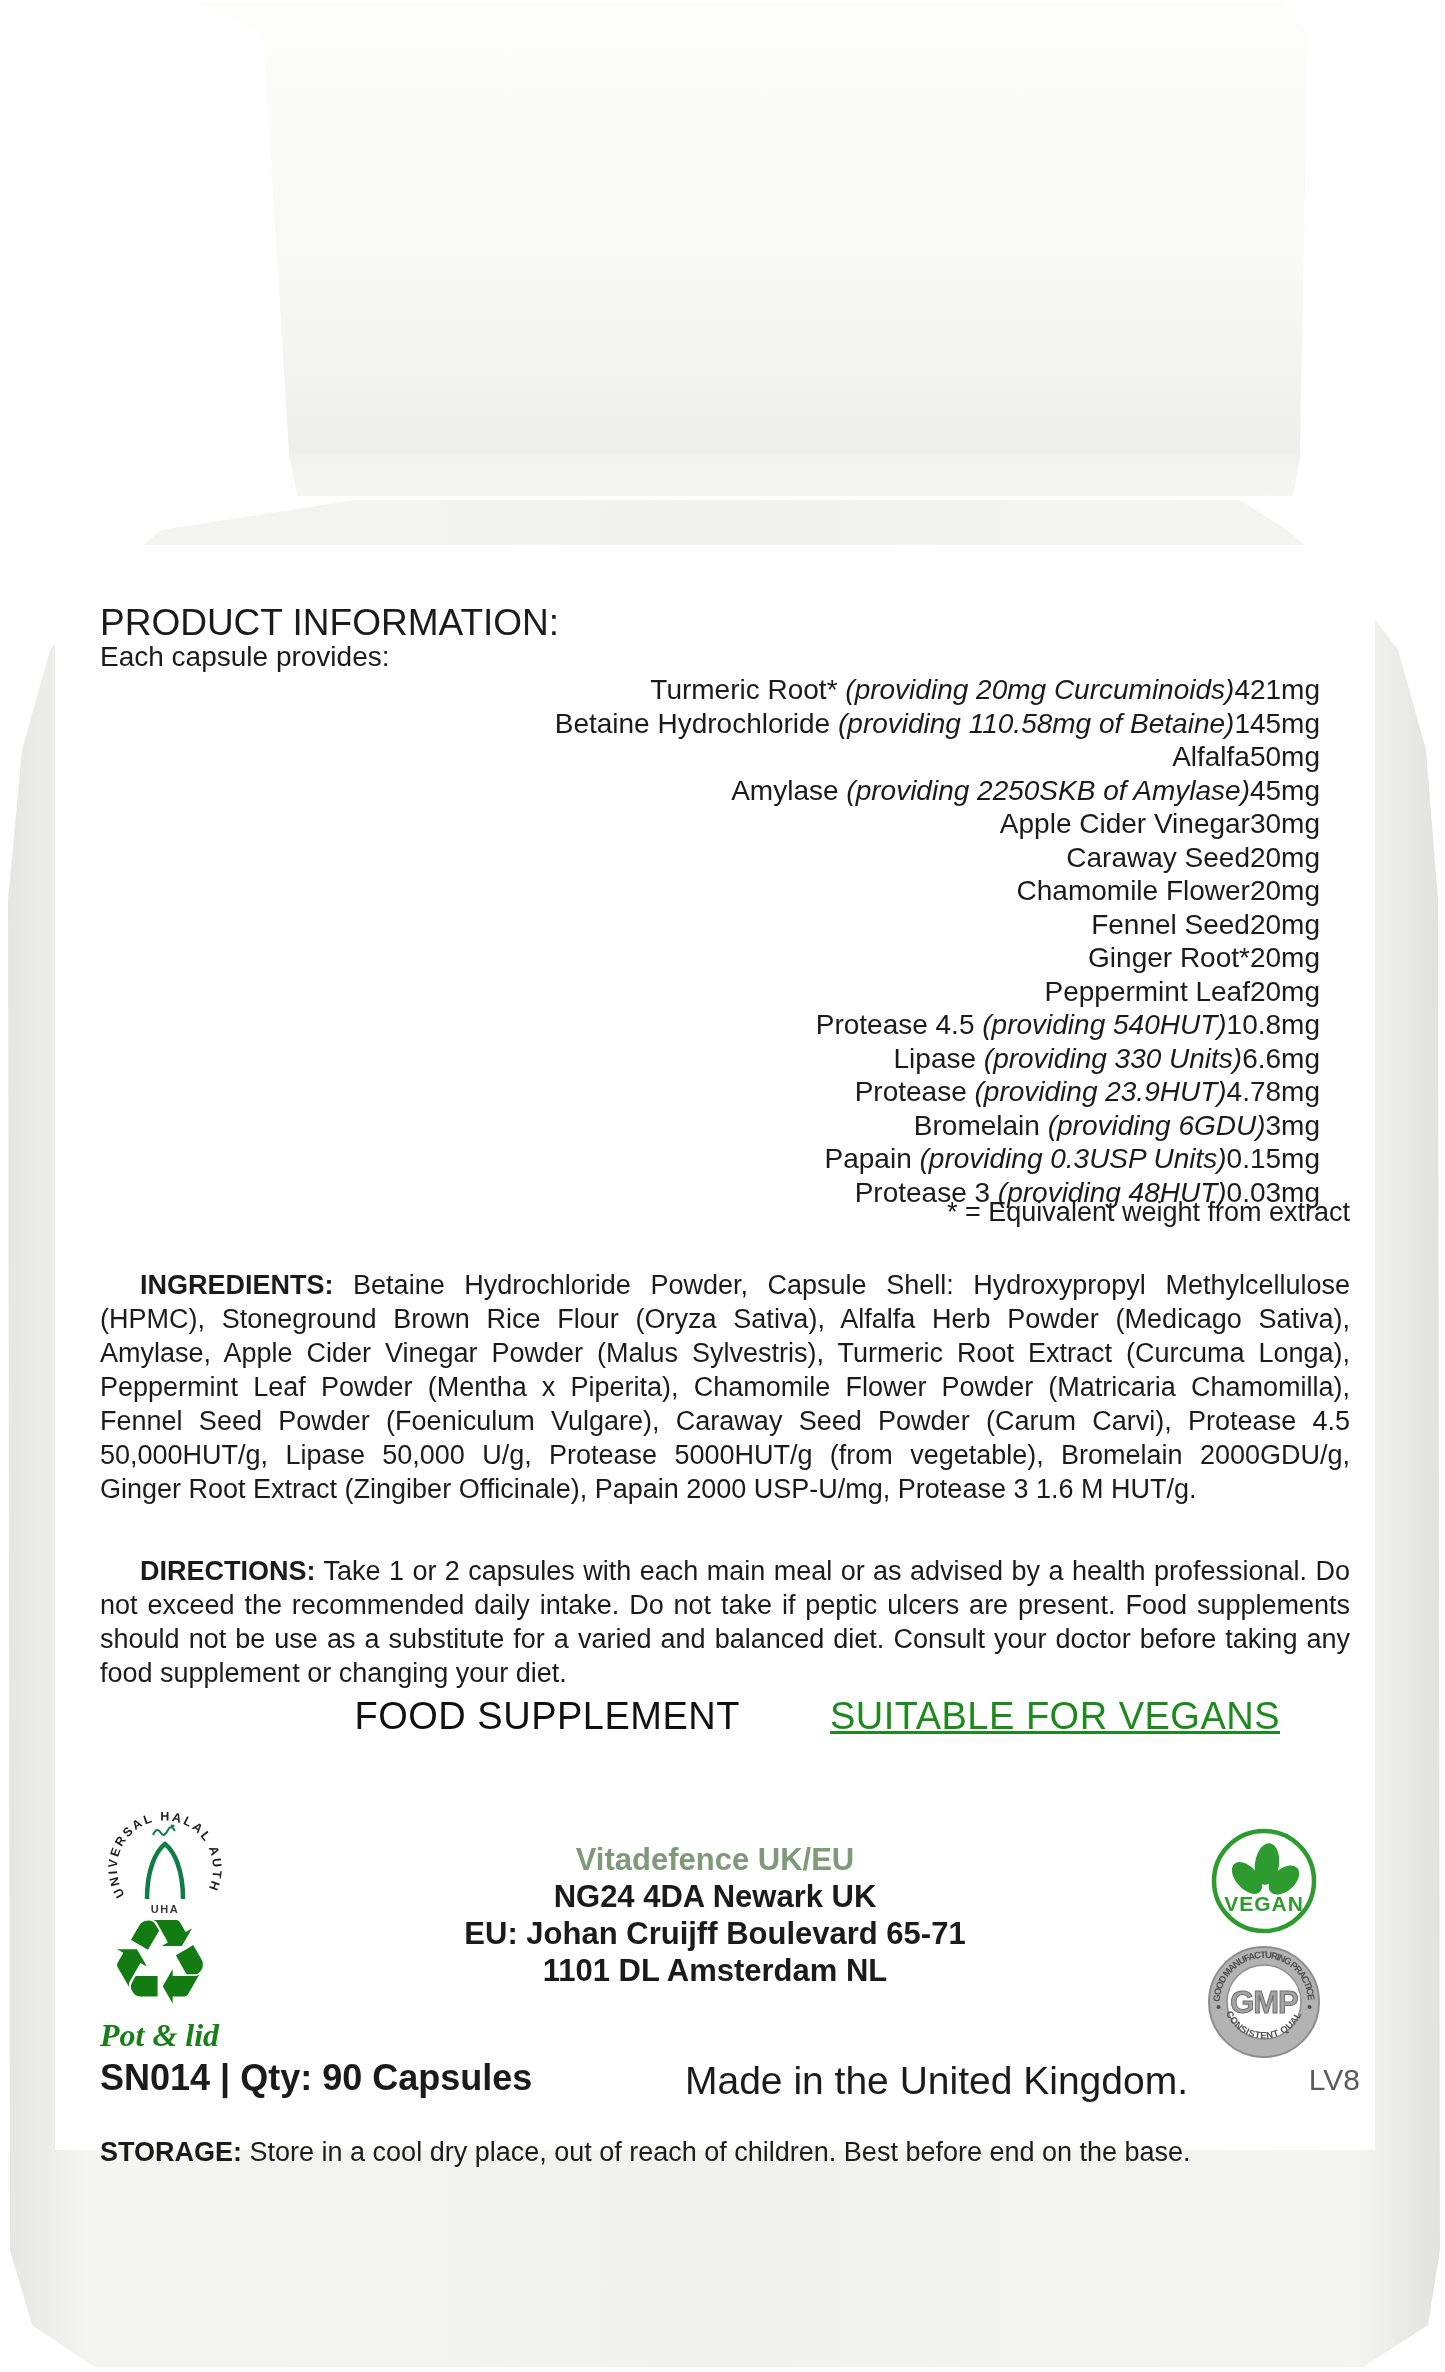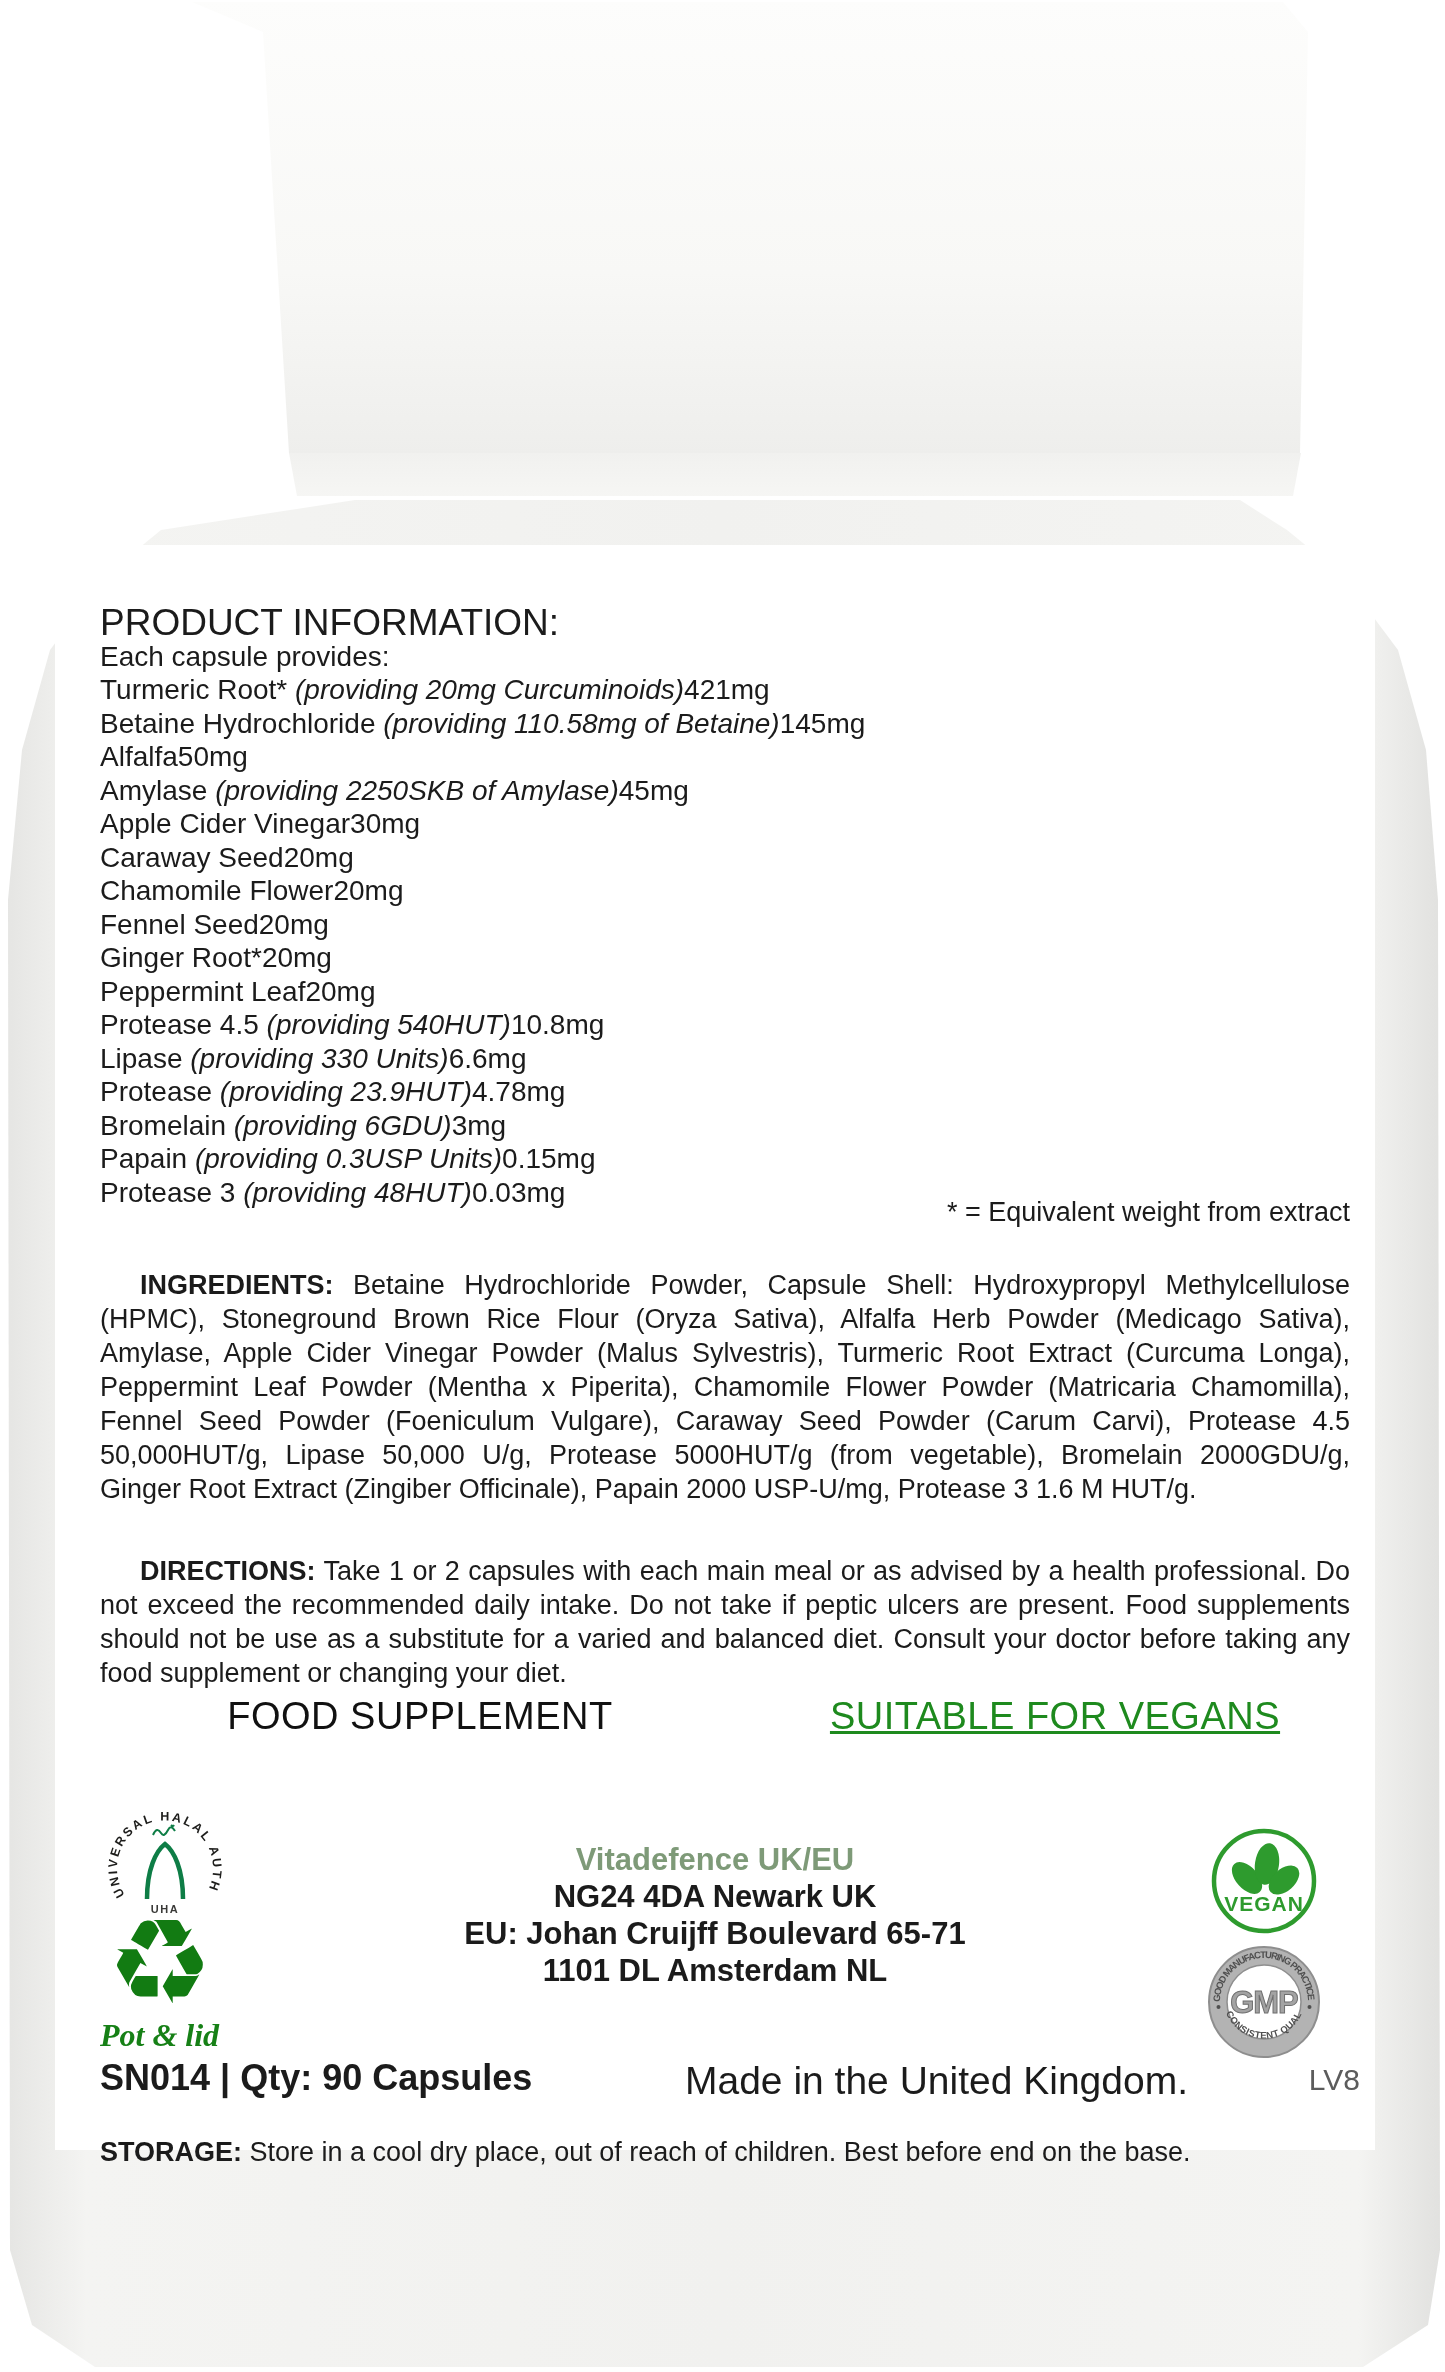--- a/index.html
+++ b/index.html
@@ -17,34 +17,34 @@
     background:linear-gradient(180deg,#fdfdfc 0%,#f8f8f6 60%,#eeeeec 100%);}
   .cap-lip{position:absolute;left:285px;top:453px;width:1020px;height:45px;
     clip-path:polygon(4px 0px,1016px 0px,1008px 43px,12px 43px);
     background:linear-gradient(180deg,#f1f1ef,#f6f6f4);}
 
   
   .label{position:absolute;left:55px;top:545px;width:1320px;height:1605px;background:#ffffff;}
 
   .facts{position:absolute;left:45px;top:46px;width:1220px;font-size:28px;line-height:33.5px;}
   .facts-heading{font-weight:normal;font-size:37px;margin-top:15px;}
-  .fact-row{display:flex;justify-content:flex-start;}
+  .fact-row{display:flex;justify-content:flex-end;}
   .fact-name{white-space:nowrap;}
   .fact-detail{font-style:italic;}
   .fact-amount{white-space:nowrap;text-align:right;}
 
   .footnote{position:absolute;left:45px;top:652px;width:1250px;text-align:right;font-size:27px;}
 
   .para{position:absolute;left:45px;width:1250px;font-size:27px;line-height:34px;text-align:justify;}
   .para .plabel{font-weight:bold;margin-left:40px;}
   .ingredients{top:696px;}
   .directions{top:982px;}
 
   .banners{position:absolute;left:0;top:1150px;width:1320px;height:44px;font-size:38px;letter-spacing:.5px;}
-  .banner-left{position:absolute;left:45px;width:640px;text-align:center;color:#111;}
+  .banner-left{position:absolute;left:45px;width:640px;text-align:right;color:#111;}
   .banner-right{position:absolute;left:700px;width:600px;text-align:center;color:#1e8a1e;text-decoration:underline;}
 
   .company{position:absolute;left:0;top:1296px;width:1320px;text-align:center;
            font-size:31px;line-height:37px;font-weight:bold;}
   .company .brand{color:#7e9a78;}
 
   .badge{position:absolute;}
   .badge-halal{left:50px;top:1262px;}
   .badge-recycle{left:52px;top:1358px;font-size:118px;line-height:1;color:#127b12;}
   .badge-recycle-caption{left:45px;top:1472px;font-family:"Liberation Serif",serif;

